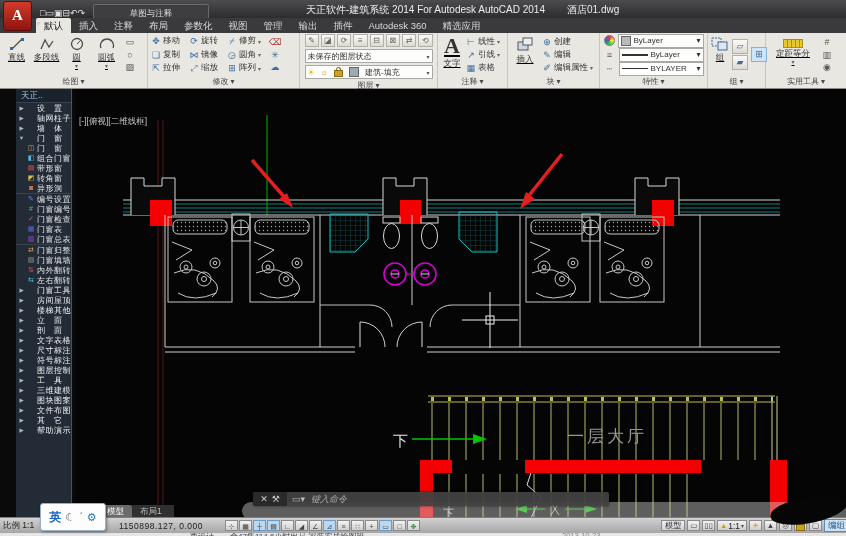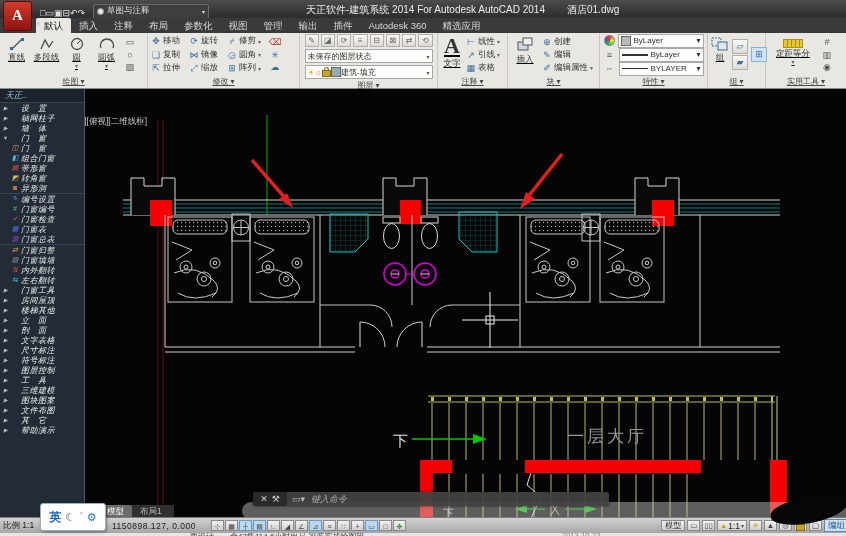--- a/index.html
+++ b/index.html
@@ -9,21 +9,21 @@
   .titlebar{position:absolute;left:0;top:0;width:846px;height:18px;
     background:linear-gradient(#4c4c4e,#2c2c2e);border-bottom:1px solid #1c1c1e;}
   .appbtn{position:absolute;left:3px;top:1px;width:27px;height:28px;z-index:30;
     background:linear-gradient(#d23c2a,#8c1410);border:1px solid #5c0c08;border-radius:3px;
     color:#fff;font-weight:bold;font-size:15px;text-align:center;line-height:26px;
     font-family:"Liberation Serif",serif;}
   .appbtn .car{position:absolute;right:-9px;top:9px;font-size:7px;color:#ccc;}
   .qat{position:absolute;left:40px;top:2px;display:flex;align-items:center;gap:4px;}
   .qat .qi{width:13px;height:13px;font-size:9px;line-height:13px;text-align:center;color:#e2e2e2;}
   .wsbox{display:flex;align-items:center;gap:3px;width:108px;height:13px;margin-left:4px;
-    background:#3e3e40;border:1px solid #6a6a6c;border-radius:2px;color:#ddd;font-size:8.5px;padding:0 3px;}
+    background:#3e3e40;border:1px solid #6a6a6c;border-radius:2px;color:#ddd;font-size:8.5px;padding:0 3px;flex-direction:column;}
   .wsbox .dot{width:7px;height:7px;border-radius:50%;background:radial-gradient(#eee 30%,#888 70%);}
   .wsbox .sp{flex:1;}
   .titletext{position:absolute;left:306px;top:3px;font-size:10px;color:#ececec;white-space:nowrap;}
   .titletext .doc{margin-left:22px;}
   .infocenter{position:absolute;right:3px;top:2px;display:flex;align-items:center;gap:4px;}
   .icsearch{width:128px;height:12px;background:rgba(250,250,250,.92);border:1px solid #777;
     font-size:8.5px;font-style:italic;color:#777;padding:0 3px;line-height:12px;}
   .icico{color:#ddd;font-size:9px;line-height:13px;}
   .binoc{display:inline-block;width:14px;height:9px;position:relative;}
   .binoc:before,.binoc:after{content:"";position:absolute;top:1px;width:5px;height:7px;border:1px solid #ddd;border-radius:2px;}
@@ -39,37 +39,37 @@
   
   .tabrow{position:absolute;left:0;top:18px;width:846px;height:15px;background:#3a3a3c;}
   .tabs{display:flex;margin-left:36px;height:15px;}
   .rtab{padding:0 8px;font-size:9.5px;color:#d8d8d8;line-height:15px;}
   .rtab.active{background:#e9e7e2;color:#1a1a1a;border-radius:2px 2px 0 0;}
   
   .ribbon{position:absolute;left:0;top:33px;width:846px;height:56px;background:#e9e7e2;
     border-bottom:1px solid #8f8d89;display:flex;box-sizing:border-box;}
   .rpanel{border-right:1px solid #c9c6c0;display:flex;flex-direction:column;box-sizing:border-box;}
   .rbody{flex:1;display:flex;padding:1px 3px;gap:3px;align-items:stretch;}
-  .rlabel{height:12px;font-size:8px;color:#4a4a4a;text-align:center;line-height:11px;white-space:nowrap;text-decoration:underline;}
+  .rlabel{height:12px;font-size:8px;color:#4a4a4a;text-align:center;line-height:11px;white-space:nowrap;}
   .bigbtn{display:flex;flex-direction:column;align-items:center;justify-content:flex-start;width:27px;text-decoration:underline;}
   .bigbtn svg{margin-top:2px;}
   .bigbtn .bl{font-size:8.5px;color:#333;white-space:nowrap;}
   .bigbtn .car{font-size:6px;color:#666;line-height:5px;}
   .sidecol{display:flex;flex-direction:column;justify-content:space-between;padding:2px 0;}
   .sic{width:14px;height:12px;font-size:9px;line-height:12px;text-align:center;color:#555;}
   .migrid{display:grid;grid-template-columns:repeat(3,38px);grid-auto-rows:13.5px;align-content:center;}
   .miitem{display:flex;align-items:center;gap:2px;font-size:8.5px;color:#333;white-space:nowrap;}
   .miic{font-size:9px;width:10px;text-align:center;}
   .micaret{font-size:6px;color:#666;}
   .lycol{display:flex;flex-direction:column;gap:2px;justify-content:center;width:128px;}
   .lyicons{display:flex;gap:2px;}
   .lyi{width:13px;height:11px;background:linear-gradient(#fbfaf8,#dcdad4);border:1px solid #b3b0aa;
     font-size:8px;line-height:11px;text-align:center;color:#666;}
   .dd{height:12px;background:#fdfdfb;border:1px solid #a8a8a6;font-size:8px;color:#333;
-    display:flex;align-items:center;gap:0;padding:0 2px;}
+    display:flex;align-items:center;gap:6px;padding:0 2px;}
   .dd .sp{flex:1;} .dd .car{font-size:6px;color:#555;}
   .sw{width:8px;height:8px;background:#9ba8b0;border:1px solid #666;}
   .minilock{display:inline-block;width:7px;height:5px;background:#c9a227;border:1px solid #8a6d10;position:relative;margin-top:3px;}
   .minilock:before{content:"";position:absolute;left:1px;top:-4px;width:3px;height:3px;border:1px solid #8a6d10;border-bottom:none;border-radius:3px 3px 0 0;}
   .anrows,.blrows{display:flex;flex-direction:column;justify-content:center;gap:1px;}
   .anrow{display:flex;align-items:center;gap:2px;font-size:8.5px;color:#333;white-space:nowrap;}
   .anic{font-size:9px;color:#3d6f9e;width:10px;text-align:center;}
   .bigA{font-size:22px;color:#333;line-height:24px;font-weight:bold;font-family:"Liberation Serif",serif;}
   .prrows{display:flex;flex-direction:column;gap:2px;justify-content:center;width:100px;}
   .prow{display:flex;align-items:center;gap:3px;height:12px;font-size:8px;}
@@ -77,22 +77,22 @@
   .cwheel{width:9px;height:9px;border-radius:50%;background:conic-gradient(#e33,#ee3,#3c3,#36c,#e33);border:1px solid #777;}
   .lwline{width:26px;height:2px;background:#333;}
   .ltline{width:26px;height:1px;background:#333;}
   .prdd{flex:1;height:12px;background:#fdfdfb;border:1px solid #a8a8a6;display:flex;align-items:center;gap:3px;font-size:8px;color:#333;padding:0 2px;}
   .grpcol{display:flex;flex-direction:column;gap:1px;justify-content:center;}
   .grpi{width:14px;height:13px;background:linear-gradient(#fbfaf8,#dcdad4);border:1px solid #b3b0aa;font-size:9px;line-height:13px;text-align:center;color:#3d6f9e;}
   .grpi.hl{background:#cfe5f7;border-color:#7ab4e8;}
   .ruler{width:18px;height:7px;background:#e8c832;border:1px solid #a8920f;
     background-image:repeating-linear-gradient(90deg,transparent 0 3px,#a8920f 3px 4px);margin-top:5px;}
   
-  .sidebar{position:absolute;left:0;top:89px;width:85px;height:428px;background:#222b36;
-    border-right:1px solid #4a5562;box-sizing:border-box;z-index:5;font-style:italic;}
+  .sidebar{position:absolute;left:16px;top:89px;width:56px;height:428px;background:#222b36;
+    border-right:1px solid #4a5562;box-sizing:border-box;z-index:5;}
   .sbheader{height:13px;background:#1a222b;color:#9fc3e8;font-size:8.5px;line-height:13px;padding-left:5px;border-bottom:1px solid #39434f;}
   .sb-row{height:10px;display:flex;align-items:center;gap:2px;padding-left:2px;overflow:hidden;}
   .sb-row.sep{border-top:1px solid #39434f;}
   .sb-arrow{width:7px;font-size:5.5px;color:#aeb8c2;text-align:center;flex:none;}
   .sb-ic{width:8px;font-size:7px;text-align:center;flex:none;line-height:10px;}
   .sb-label{font-size:8px;color:#e6e6e6;white-space:nowrap;letter-spacing:0.5px;}
   .sb-row.group .sb-label{color:#f0f0f0;}
   
   .canvas{position:absolute;left:75px;top:89px;width:771px;height:428px;background:#050505;overflow:hidden;}
   .filetabs{height:22px;background:linear-gradient(#3d3d3d,#242424);border-bottom:2px solid #dcdcdc;display:flex;}
@@ -106,21 +106,21 @@
   .cmdic{color:#bbb;font-size:9px;margin-left:5px;}
   .cmdtext{font-size:9px;font-style:italic;color:#a5a5a5;margin-left:6px;}
   .overlaybar{position:absolute;left:167px;top:413px;width:610px;height:18px;background:rgba(205,205,205,.45);border-radius:9px;z-index:15;}
   .cursorblob{position:absolute;left:770px;top:497px;width:78px;height:26px;background:#060606;border-radius:50% 45% 55% 50%;transform:rotate(-10deg);z-index:45;}
   .mltabs{position:absolute;left:20px;bottom:0;height:12px;display:flex;z-index:18;background:#303030;padding:0 4px;}
   .mtab{padding:0 8px;font-size:8.5px;line-height:12px;color:#bbb;}
   .mtab.active{background:#6a6a6a;color:#fff;border-radius:3px 3px 0 0;}
   
   .statusbar{position:absolute;left:0;top:517px;width:846px;height:16px;z-index:40;
     background:linear-gradient(#d2d2d2,#a6a6a6);border-top:1px solid #7e7e7e;
-    display:flex;align-items:center;font-size:8.5px;color:#222;box-sizing:border-box;padding:0 3px;gap:1px;}
+    display:flex;align-items:center;font-size:8.5px;color:#222;box-sizing:border-box;padding:0 3px;gap:8px;}
   .scale{width:60px;white-space:nowrap;}
   .coords{margin-left:48px;white-space:nowrap;letter-spacing:0.5px;text-align:right;}
   .toggles{display:flex;gap:1px;margin-left:14px;}
   .tg{width:13px;height:11px;background:linear-gradient(#f2f2f2,#cfcfcf);border:1px solid #8a8a8a;
     font-size:7px;line-height:11px;text-align:center;color:#444;box-sizing:border-box;}
   .tg.on{background:#bcd8f0;border-color:#6a9cc8;}
   .tg.grn{color:#2a8a2a;}
   .sbsp{flex:1;}
   .rstat{display:flex;align-items:center;gap:2px;}
   .rbtn{background:linear-gradient(#f2f2f2,#cfcfcf);border:1px solid #8a8a8a;font-size:8px;line-height:10px;padding:0 3px;height:11px;box-sizing:border-box;}

